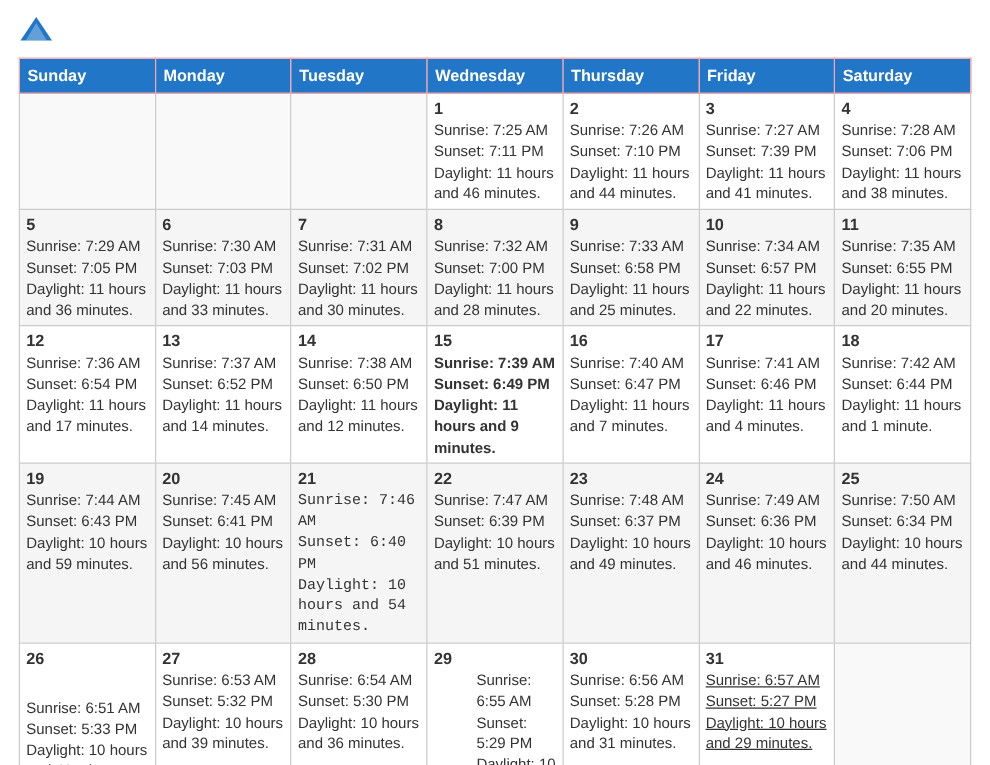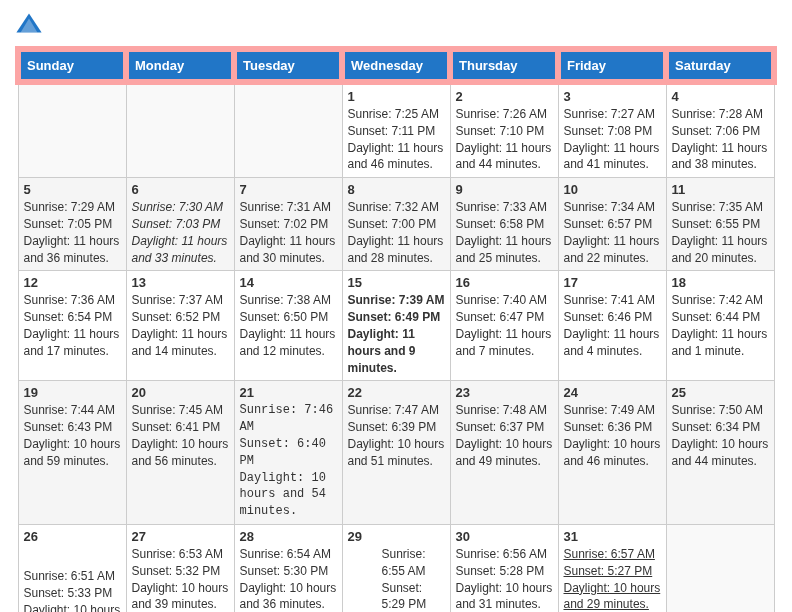--- a/index.html
+++ b/index.html
@@ -43,21 +43,21 @@
       border-collapse: collapse;
       border: 1px solid #ccc;
     }
     .calendar th {
       background-color: #2176c7;
       color: #fff;
       text-align: left;
       padding: 6px 6px;
       font-size: 13px;
       font-weight: bold;
-      border: 6px solid #fca5a5;
+      border: 1px solid #fca5a5;
     }
     .calendar td {
       vertical-align: top;
       padding: 4px 5px;
       border: 1px solid #ccc;
       width: calc(100% / 7);
       min-height: 80px;
       font-size: 10.5px;
       color: #333;
       background: #fff;
@@ -126,40 +126,40 @@
         </td>
         <td>
           <span class="day-number">2</span>
           <div class="day-info" style="white-space: pre-line;">Sunrise: 7:26 AM
 Sunset: 7:10 PM
 Daylight: 11 hours and 44 minutes.</div>
         </td>
         <td>
           <span class="day-number">3</span>
           <div class="day-info" style="white-space: pre-line;">Sunrise: 7:27 AM
-Sunset: 7:08 PM
+Sunset: 7:39 PM
 Daylight: 11 hours and 41 minutes.</div>
         </td>
         <td>
           <span class="day-number">4</span>
           <div class="day-info" style="white-space: pre-line;">Sunrise: 7:28 AM
 Sunset: 7:06 PM
 Daylight: 11 hours and 38 minutes.</div>
         </td>
       </tr>
       <tr>
         <td>
           <span class="day-number">5</span>
           <div class="day-info" style="white-space: pre-line;">Sunrise: 7:29 AM
 Sunset: 7:05 PM
 Daylight: 11 hours and 36 minutes.</div>
         </td>
         <td>
           <span class="day-number">6</span>
-          <div class="day-info" style="white-space: pre-line; font-style: italic;">Sunrise: 7:30 AM
+          <div class="day-info" style="white-space: pre-line;">Sunrise: 7:30 AM
 Sunset: 7:03 PM
 Daylight: 11 hours and 33 minutes.</div>
         </td>
         <td>
           <span class="day-number">7</span>
           <div class="day-info" style="white-space: pre-line;">Sunrise: 7:31 AM
 Sunset: 7:02 PM
 Daylight: 11 hours and 30 minutes.</div>
         </td>
         <td>

